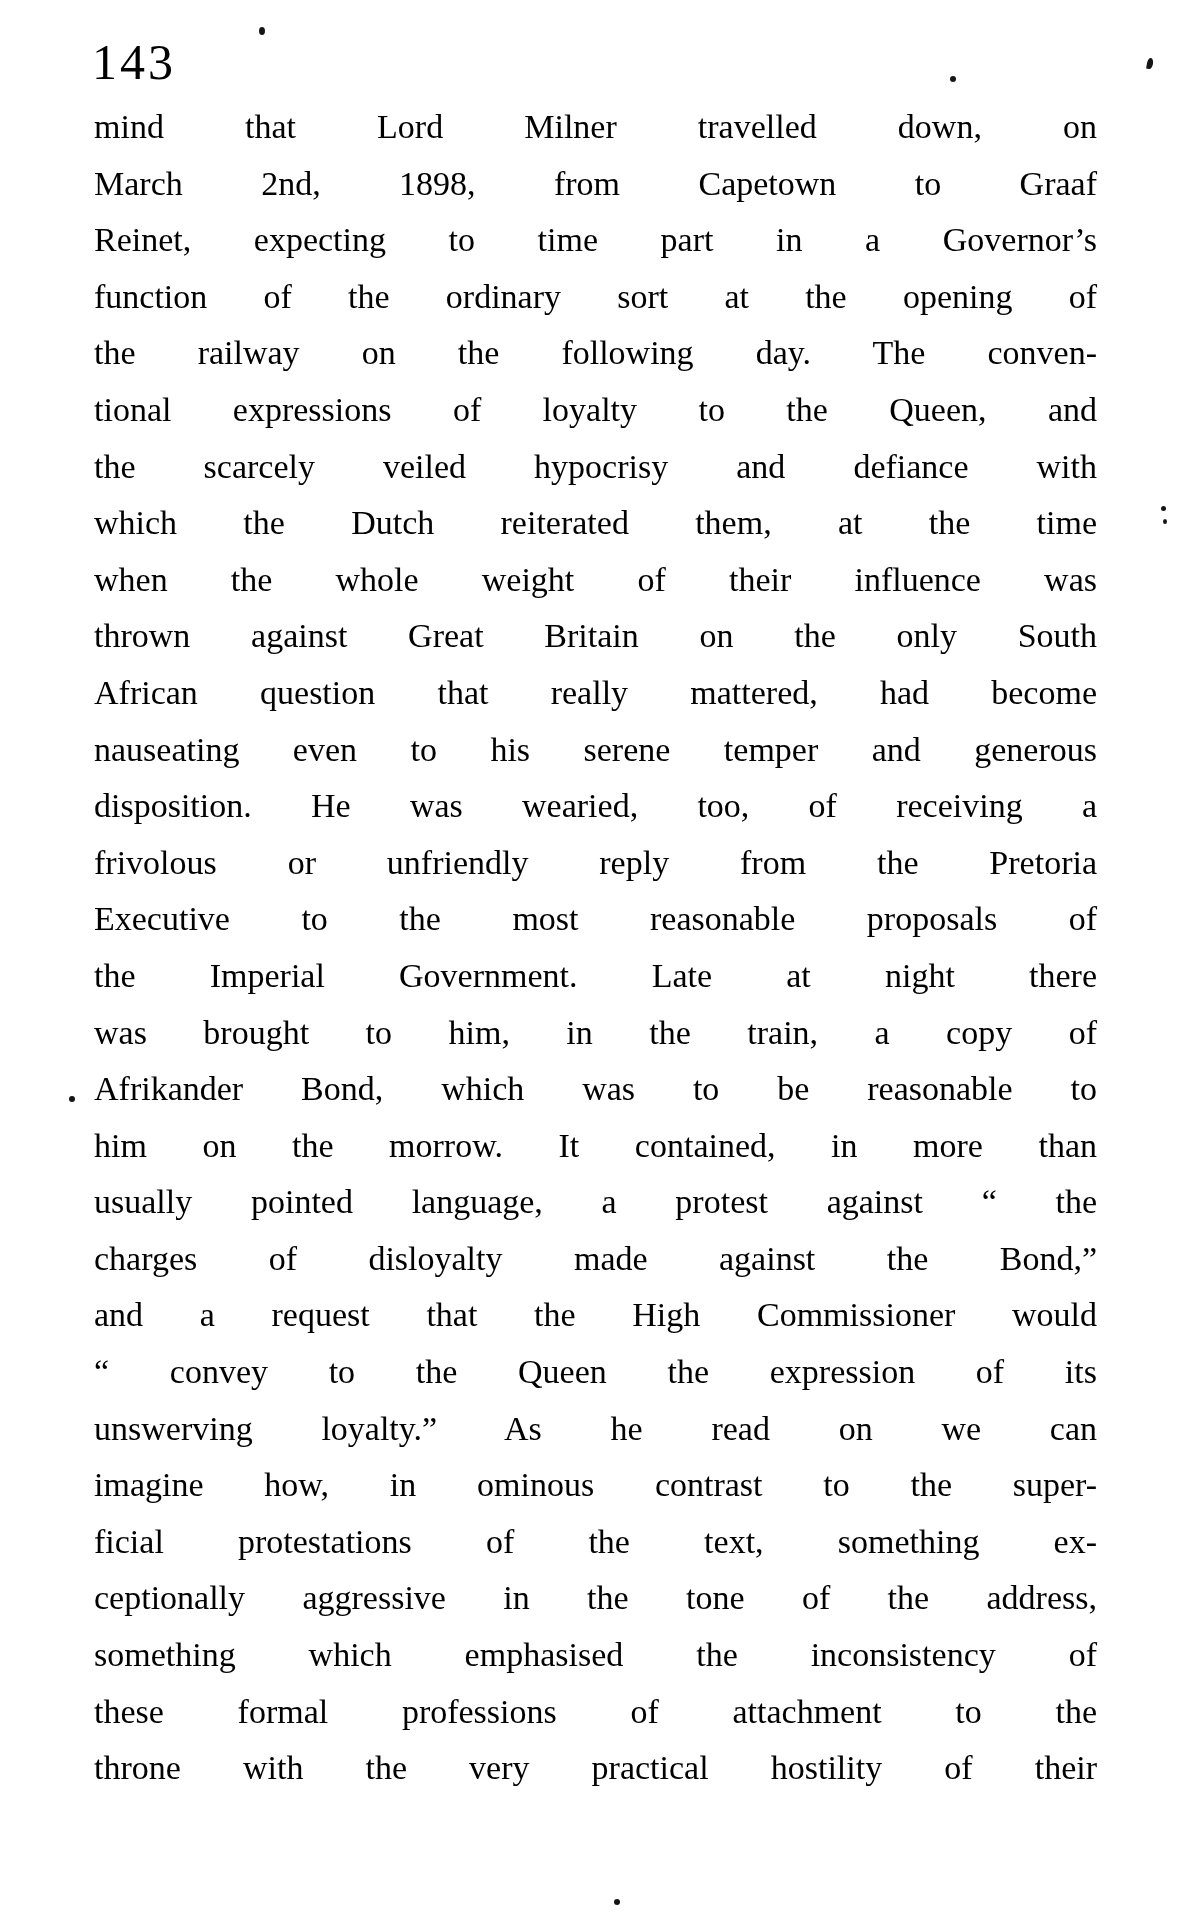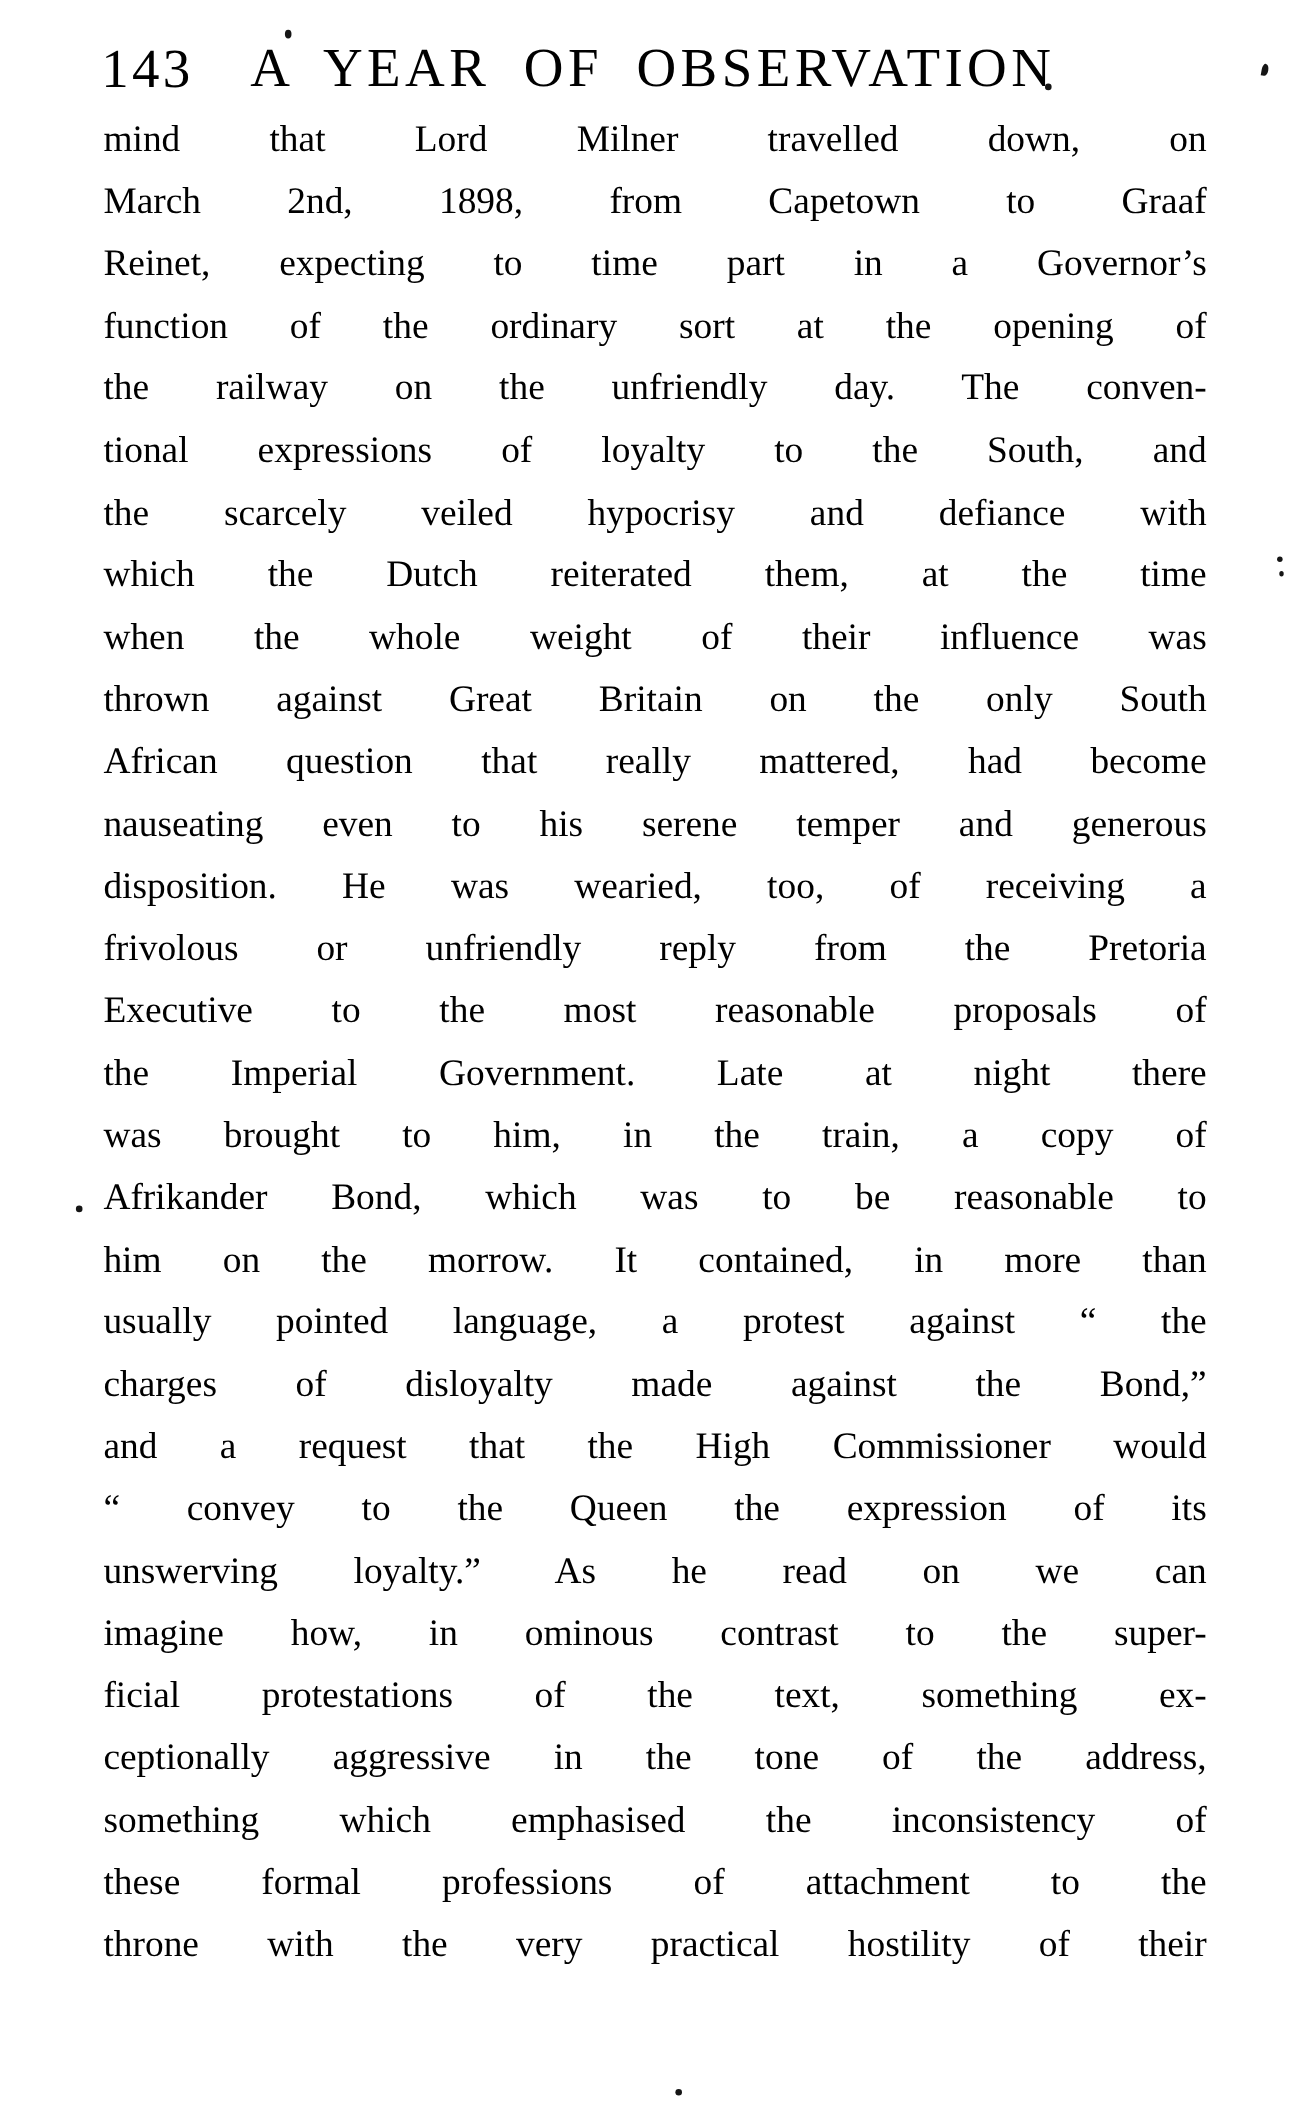--- a/index.html
+++ b/index.html
@@ -66,30 +66,29 @@
   .speck.round { border-radius: 50%; }
   .speck.comma { border-radius: 60% 60% 60% 0; transform: rotate(10deg); }
 </style>
 </head>
 <body>
 
 <div class="page">
 
   <div class="header">
     <span class="folio">143</span>
-    <span class="running-title">A YEAR OF OBSERVATION</span>
   </div>
 
   <div class="body-text">
       <div class="line">mind that Lord Milner travelled down, on</div>
       <div class="line">March 2nd, 1898, from Capetown to Graaf</div>
       <div class="line">Reinet, expecting to time part in a Governor’s</div>
       <div class="line">function of the ordinary sort at the opening of</div>
-      <div class="line">the railway on the unfriendly day. The conven-</div>
-      <div class="line">tional expressions of loyalty to the South, and</div>
+      <div class="line">the railway on the following day. The conven-</div>
+      <div class="line">tional expressions of loyalty to the Queen, and</div>
       <div class="line">the scarcely veiled hypocrisy and defiance with</div>
       <div class="line">which the Dutch reiterated them, at the time</div>
       <div class="line">when the whole weight of their influence was</div>
       <div class="line">thrown against Great Britain on the only South</div>
       <div class="line">African question that really mattered, had become</div>
       <div class="line">nauseating even to his serene temper and generous</div>
       <div class="line">disposition. He was wearied, too, of receiving a</div>
       <div class="line">frivolous or unfriendly reply from the Pretoria</div>
       <div class="line">Executive to the most reasonable proposals of</div>
       <div class="line">the Imperial Government. Late at night there</div>

